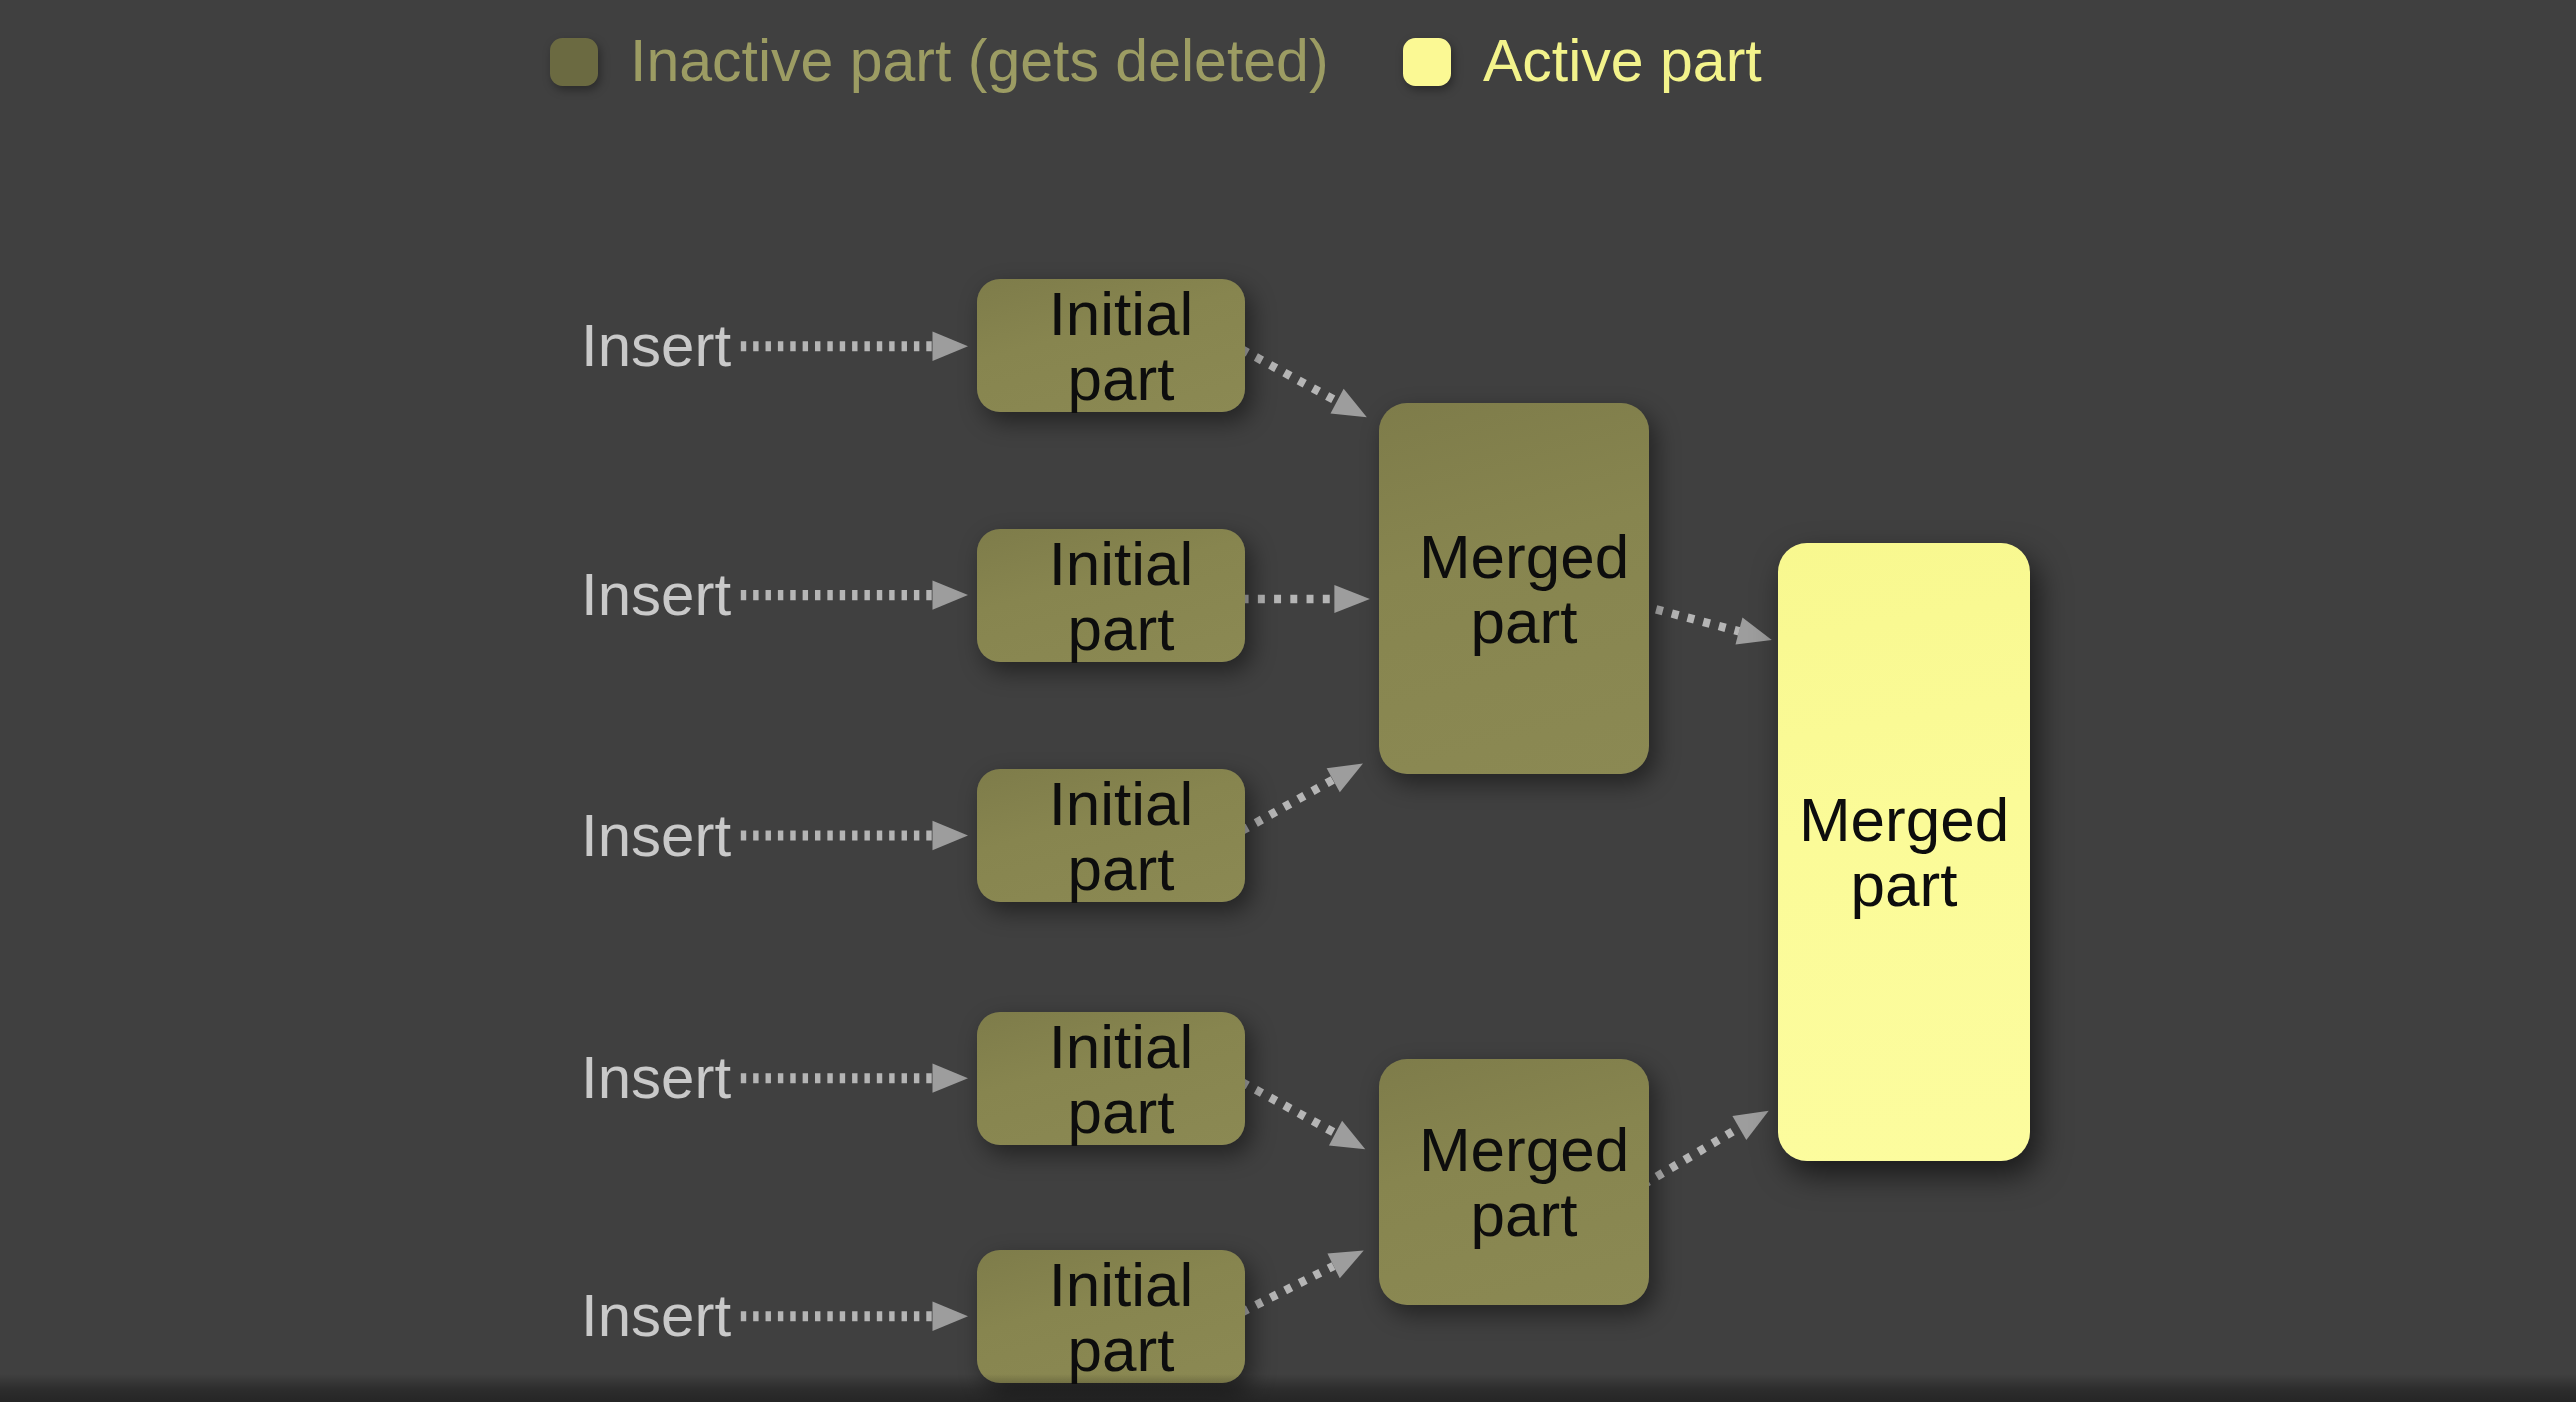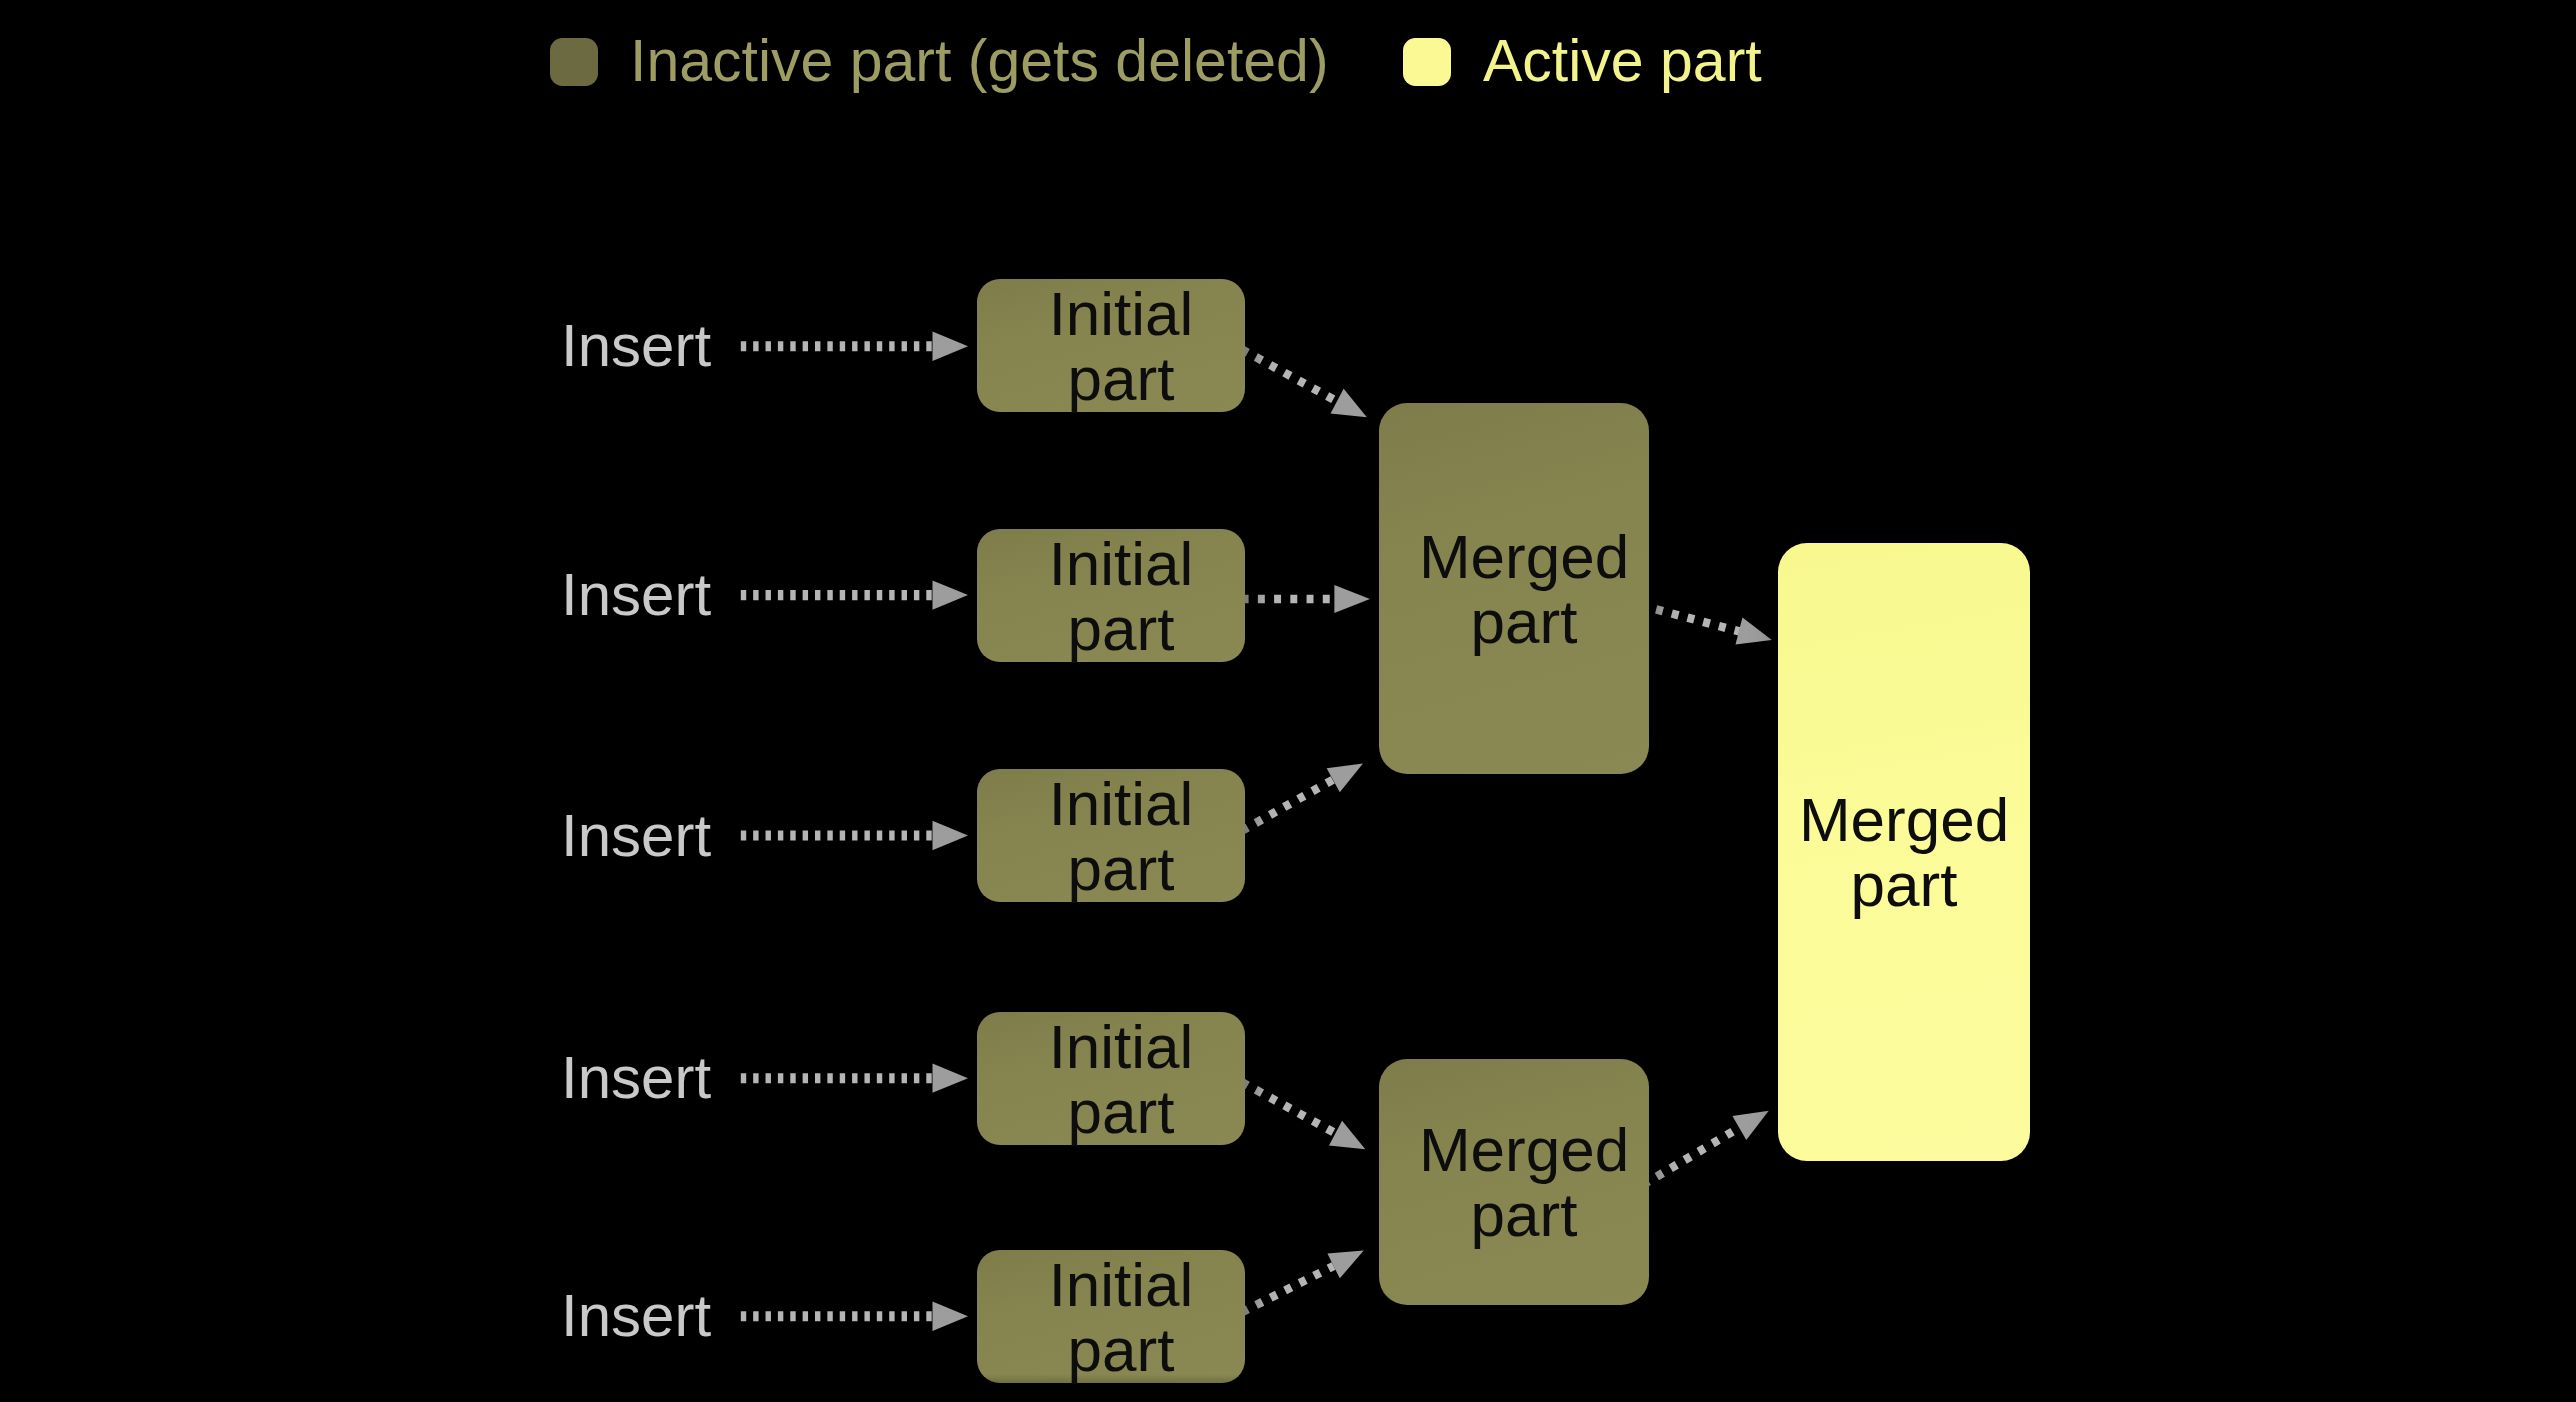--- a/index.html
+++ b/index.html
@@ -1,19 +1,19 @@
 <!DOCTYPE html>
 <html style="font-size:12.4px"><head>
 <meta charset="utf-8">
 <style>
   html,body{margin:0;padding:0;background:#201f1d;}
   #stage{
     position:relative;
     width:2576px;height:1402px;
-    background:#000000;
+    background:#404040;
     overflow:hidden;
     font-family:"Liberation Sans", sans-serif;
   }
 
   
   .legend-item{
     position:absolute;top:36px;height:51px;
     display:flex;align-items:center;gap:32px;
   }
   .swatch{
@@ -21,21 +21,21 @@
     box-shadow:2.3px 3.9px 9.3px rgba(0,0,0,.35);
   }
   .swatch.inactive{background:#6b6a41;}
   .swatch.active{background:#fbf994;}
   .legend-label{font-size:59px;line-height:1;white-space:nowrap;}
   .legend-label.inactive{color:#9c9c63;}
   .legend-label.active{color:#f3f38b;}
 
   
   .insert-label{
-    position:absolute;left:561px;
+    position:absolute;left:581px;
     font-size:60px;line-height:60px;color:#c9c9c9;white-space:nowrap;
   }
 
   
   .box{
     position:absolute;
     display:flex;flex-direction:column;align-items:center;justify-content:center;
     text-align:center;color:#0d0d0d;
     font-size:62px;line-height:65px;
   }

